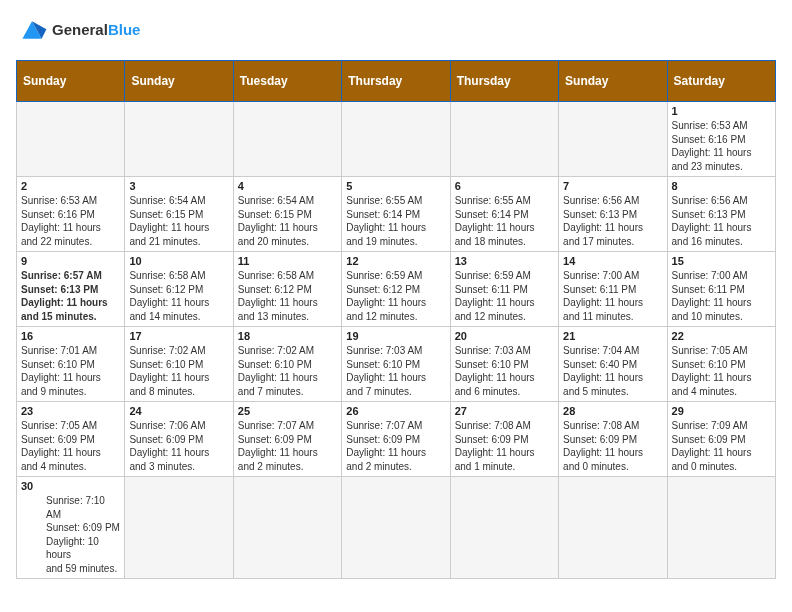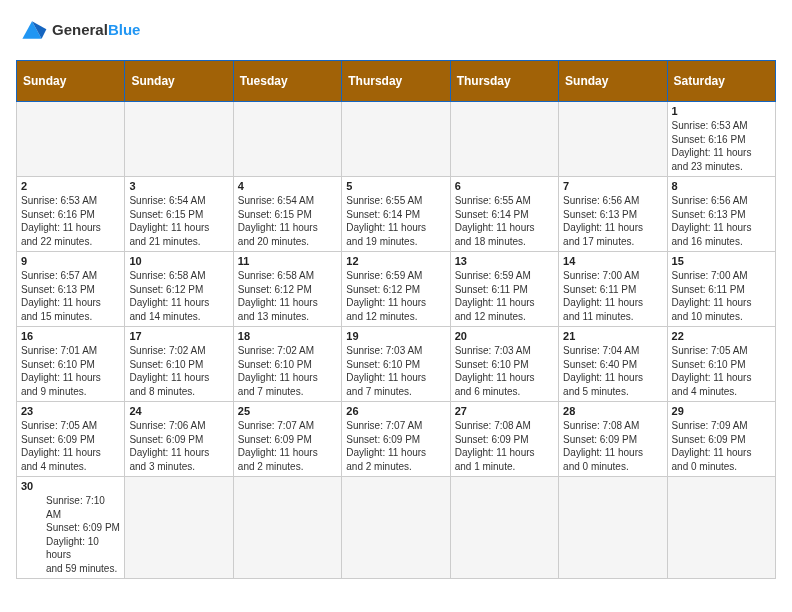--- a/index.html
+++ b/index.html
@@ -184,21 +184,21 @@
           <span class="day-num">8</span>
           <div class="day-info" style="white-space: pre-line;">Sunrise: 6:56 AM
 Sunset: 6:13 PM
 Daylight: 11 hours
 and 16 minutes.</div>
         </td>
       </tr>
       <tr class="week-row">
         <td>
           <span class="day-num">9</span>
-          <div class="day-info" style="white-space: pre-line;">Sunrise: 6:57 AM
+          <div class="day-info" style="white-space: pre-line; font-weight: bold;">Sunrise: 6:57 AM
 Sunset: 6:13 PM
 Daylight: 11 hours
 and 15 minutes.</div>
         </td>
         <td>
           <span class="day-num">10</span>
           <div class="day-info" style="white-space: pre-line;">Sunrise: 6:58 AM
 Sunset: 6:12 PM
 Daylight: 11 hours
 and 14 minutes.</div>

